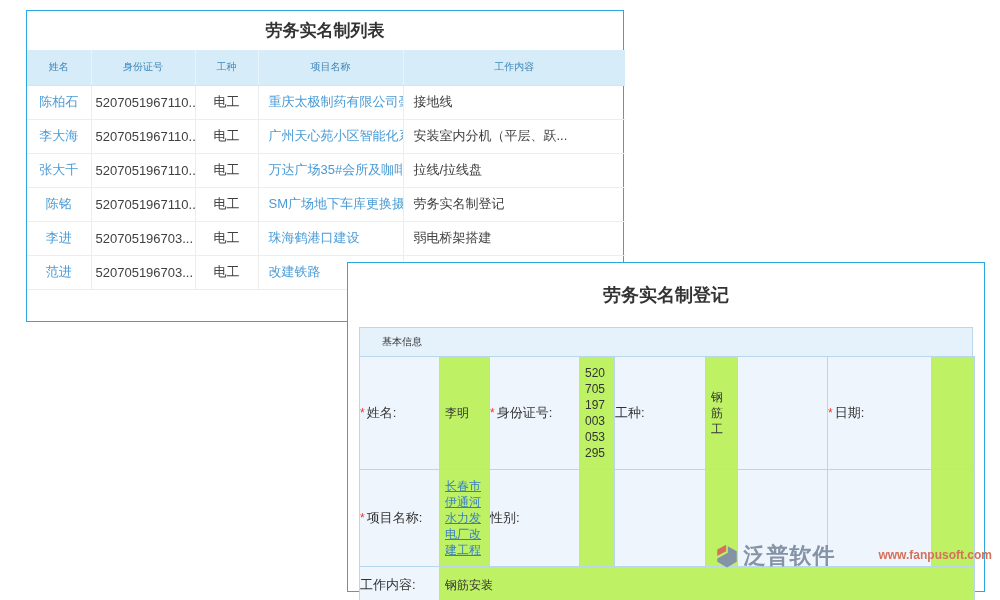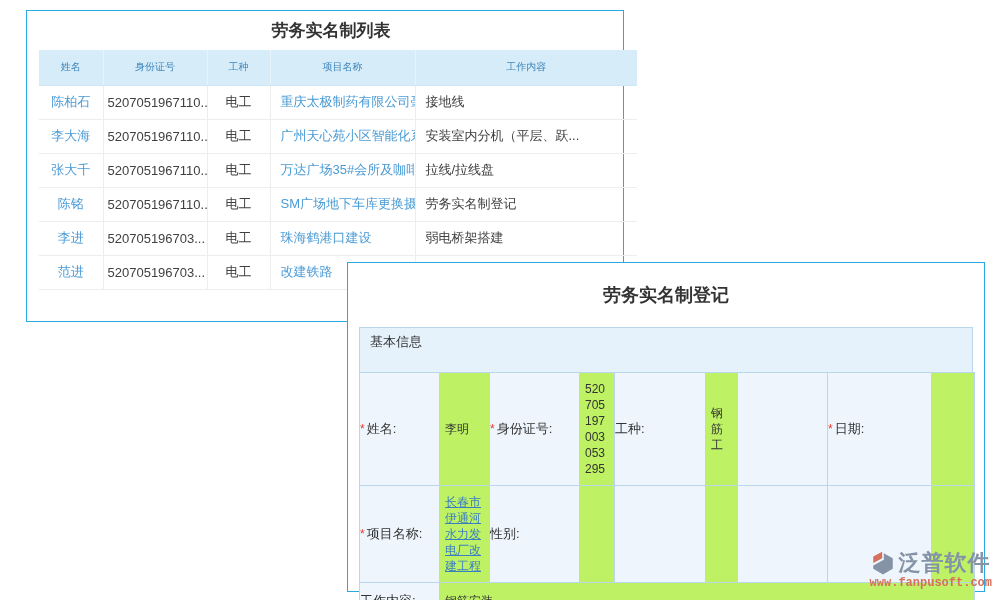--- a/index.html
+++ b/index.html
@@ -2,64 +2,64 @@
 <html><head>
 <meta charset="utf-8">
 <style>
   * { margin:0; padding:0; box-sizing:border-box; }
   html,body { width:1000px; height:600px; background:#ffffff; overflow:hidden;
               font-family:"Liberation Sans","DejaVu Sans",sans-serif; }
 
   .panel { position:absolute; background:#fff; border:1px solid #2ba8df; }
 
   
-  #list-panel { left:26px; top:10px; width:598px; height:312px;padding-left:12px; }
+  #list-panel { left:26px; top:10px; width:598px; height:312px; }
   .panel-title { text-align:center; font-weight:bold; color:#333; }
   #list-title { height:39px; line-height:39px; font-size:17px; }
   #list-table { width:100%; border-collapse:collapse; table-layout:fixed; }
   #list-table th {
       height:35px; background:#d7ecf9; color:#3d85b8; font-size:10px;
       font-weight:normal; text-align:center; border-right:1px solid #e9f3fa;
       border-bottom:1px solid #cfe6f4; overflow:hidden; white-space:nowrap; }
   #list-table th:last-child { border-right:none; }
   #list-table td {
       height:34px; font-size:13px; color:#404040; text-align:center;
       border-right:1px solid #ededed; border-bottom:1px solid #ededed;
       overflow:hidden; white-space:nowrap; padding:0 4px; }
   #list-table td:last-child { border-right:none; }
   #list-table td.cell-left { text-align:left; padding-left:10px; }
   #list-table td.link { color:#4a9bd5; cursor:pointer; }
 
   
   #form-panel { left:347px; top:262px; width:638px; height:330px; }
   #form-title { height:64px; line-height:64px; font-size:18px; }
   #form-inner { margin:0 11px; }
-  #section-bar { height:46px; line-height:28px; background:#e5f1fb;
-      border:1px solid #b9d7ec; font-size:13px; color:#333; padding-left:10px; }
+  #section-bar { height:30px; line-height:28px; background:#e5f1fb;
+      border:1px solid #b9d7ec; font-size:10px; color:#333; padding-left:22px; }
   #form-grid { width:615px; border-collapse:collapse; table-layout:fixed;
       margin-top:-1px; }
   #form-grid td { border:1px solid #b9d7ec; font-size:13px; color:#333;
       vertical-align:middle; }
   #form-grid td.flabel { background:#eef5fc; text-align:left;
       padding-right:8px; white-space:nowrap; }
   #form-grid td.flabel.pad-wide { padding-right:8px; }
   #form-grid td.fvalue { background:#bef264; text-align:left; padding:8px 5px;
       word-break:break-all; line-height:16px; font-size:12px; }
   .req { color:#e83a30; margin-right:2px; font-size:12px; }
   .proj-link { color:#3a7fc1; text-decoration:underline; cursor:pointer; }
   tr.r1 { height:97px; } tr.r2 { height:95px; } tr.r3 { height:36px; }
 
   
-  #watermark { position:absolute; right:-8px; bottom:1px; z-index:5;
-      display:flex; flex-direction:column; align-items:flex-start; }
+  #watermark { position:absolute; right:-8px; bottom:20px; z-index:5;
+      display:flex; flex-direction:row; align-items:center; }
   #wm-top { display:flex; align-items:center; gap:3px; }
   #wm-brand { font-size:22px; font-weight:bold; color:#8593a6;
       letter-spacing:1px; }
   #wm-url { font-size:12px; font-weight:bold; color:#d5705c;
-      font-family:Liberation Mono, monospace; margin-top:-2px; }
+      font-family:Liberation Sans, sans-serif; margin-top:-2px;margin-left:43px; }
 </style>
 </head>
 <body>
 
 <div id="list-panel" class="panel">
   <div id="list-title" class="panel-title">劳务实名制列表</div>
   <table id="list-table">
     <colgroup>
       <col style="width:64px">
         <col style="width:104px">

